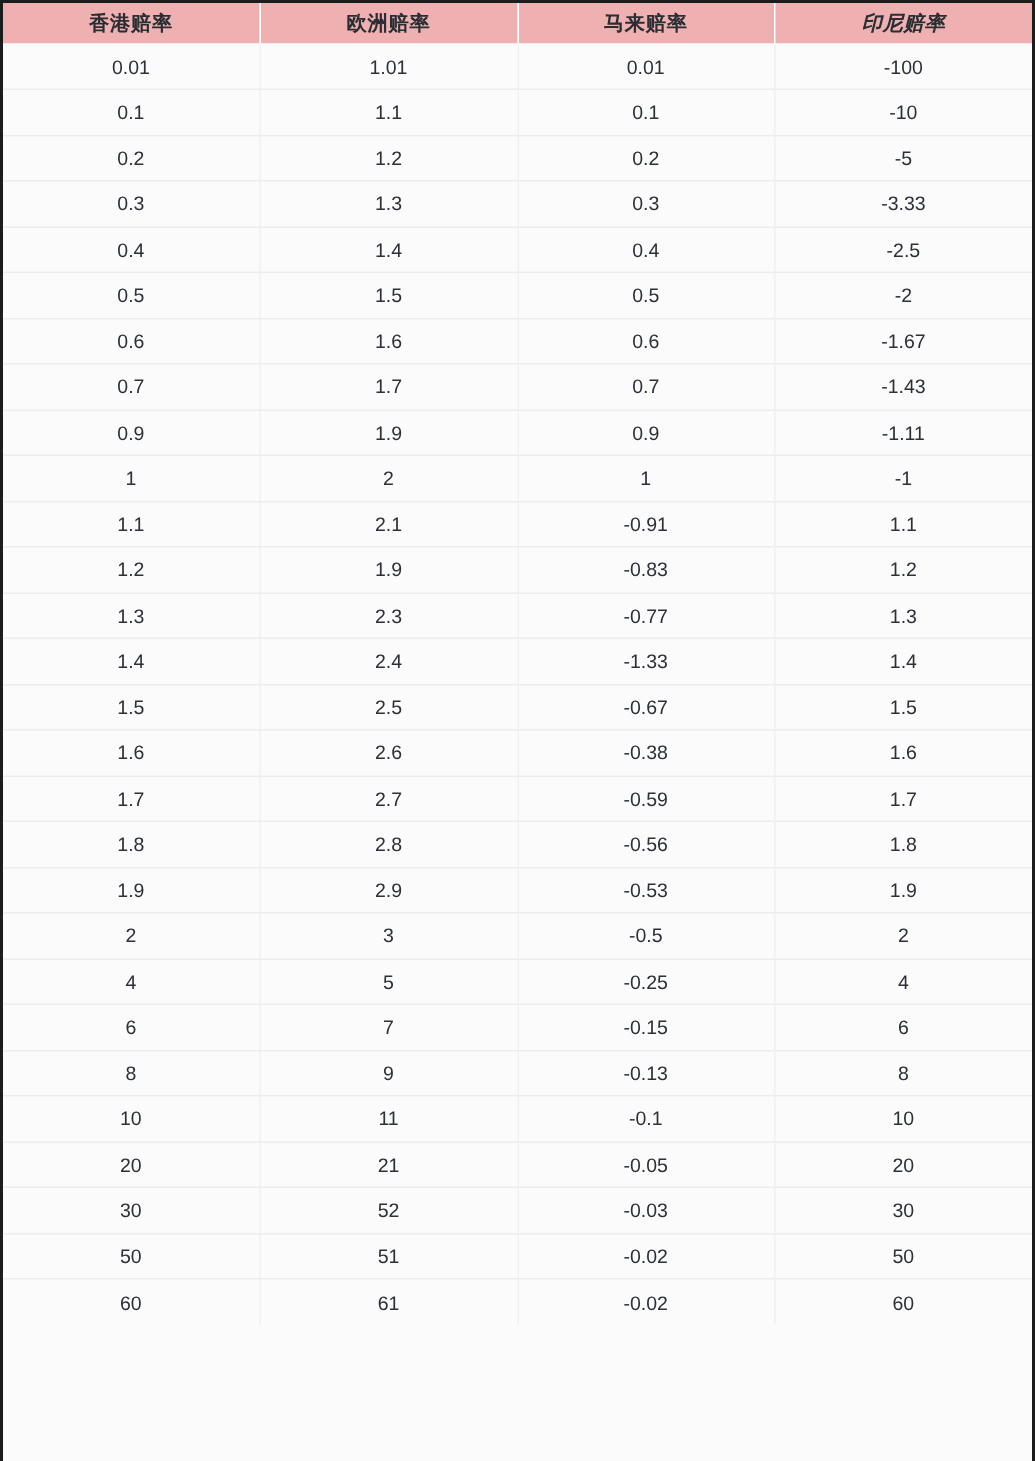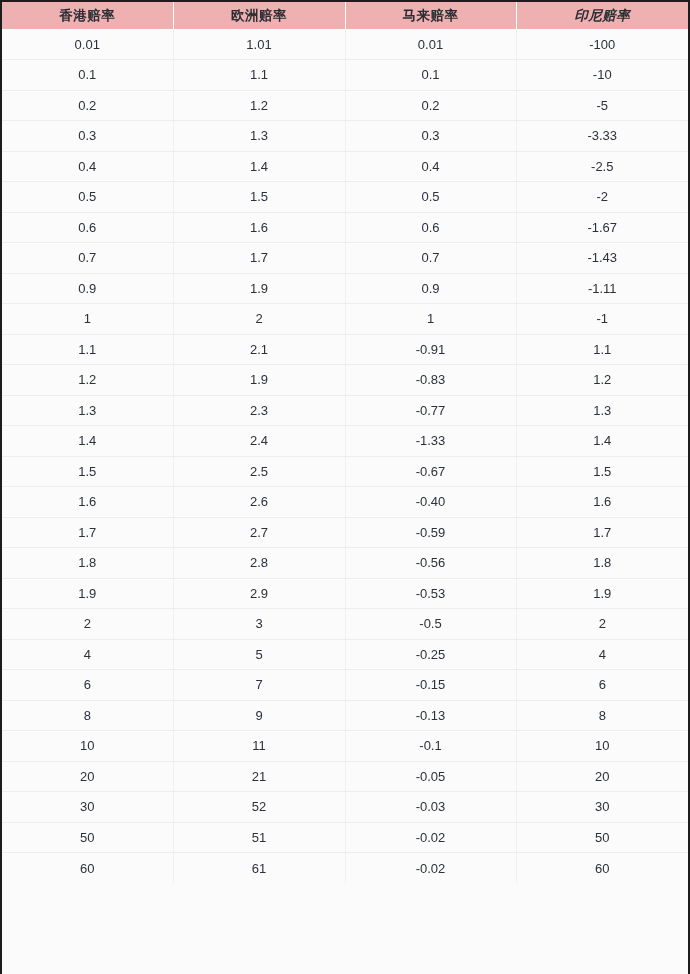--- a/index.html
+++ b/index.html
@@ -181,21 +181,21 @@
         </tr>
         <tr>
           <td>1.5</td>
           <td>2.5</td>
           <td>-0.67</td>
           <td>1.5</td>
         </tr>
         <tr>
           <td>1.6</td>
           <td>2.6</td>
-          <td>-0.40</td>
+          <td>-0.38</td>
           <td>1.6</td>
         </tr>
         <tr>
           <td>1.7</td>
           <td>2.7</td>
           <td>-0.59</td>
           <td>1.7</td>
         </tr>
         <tr>
           <td>1.8</td>

